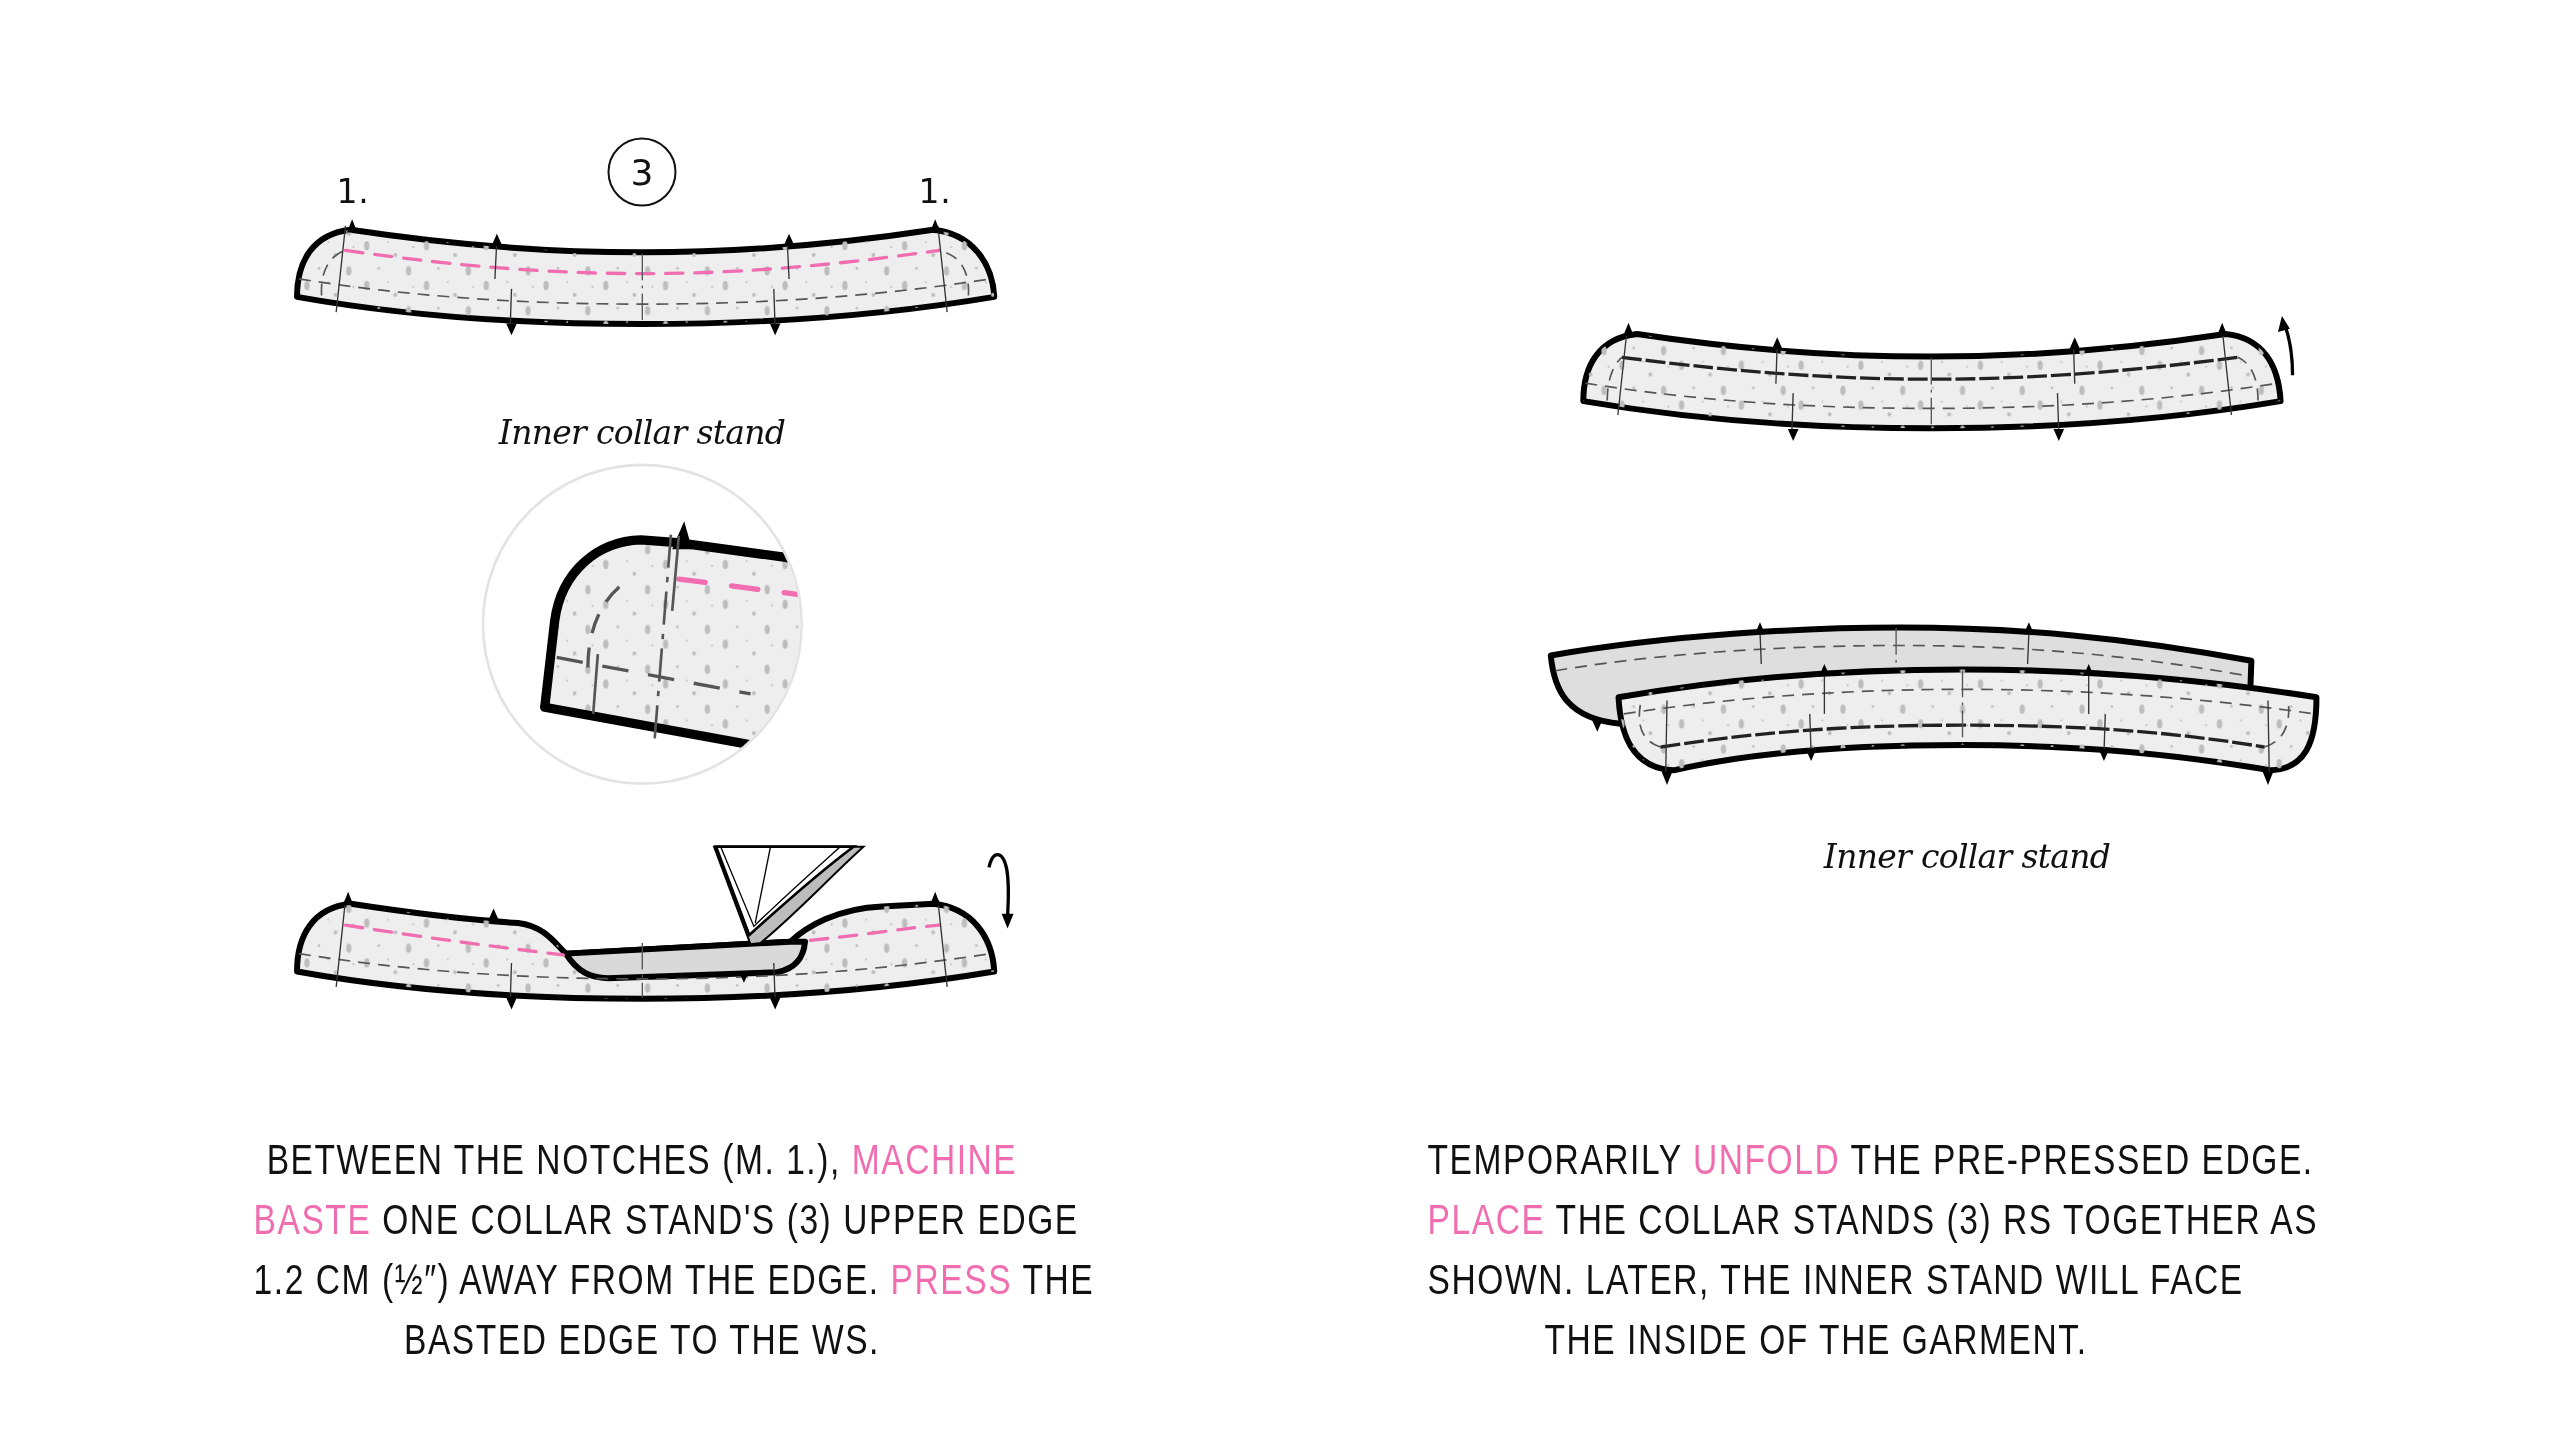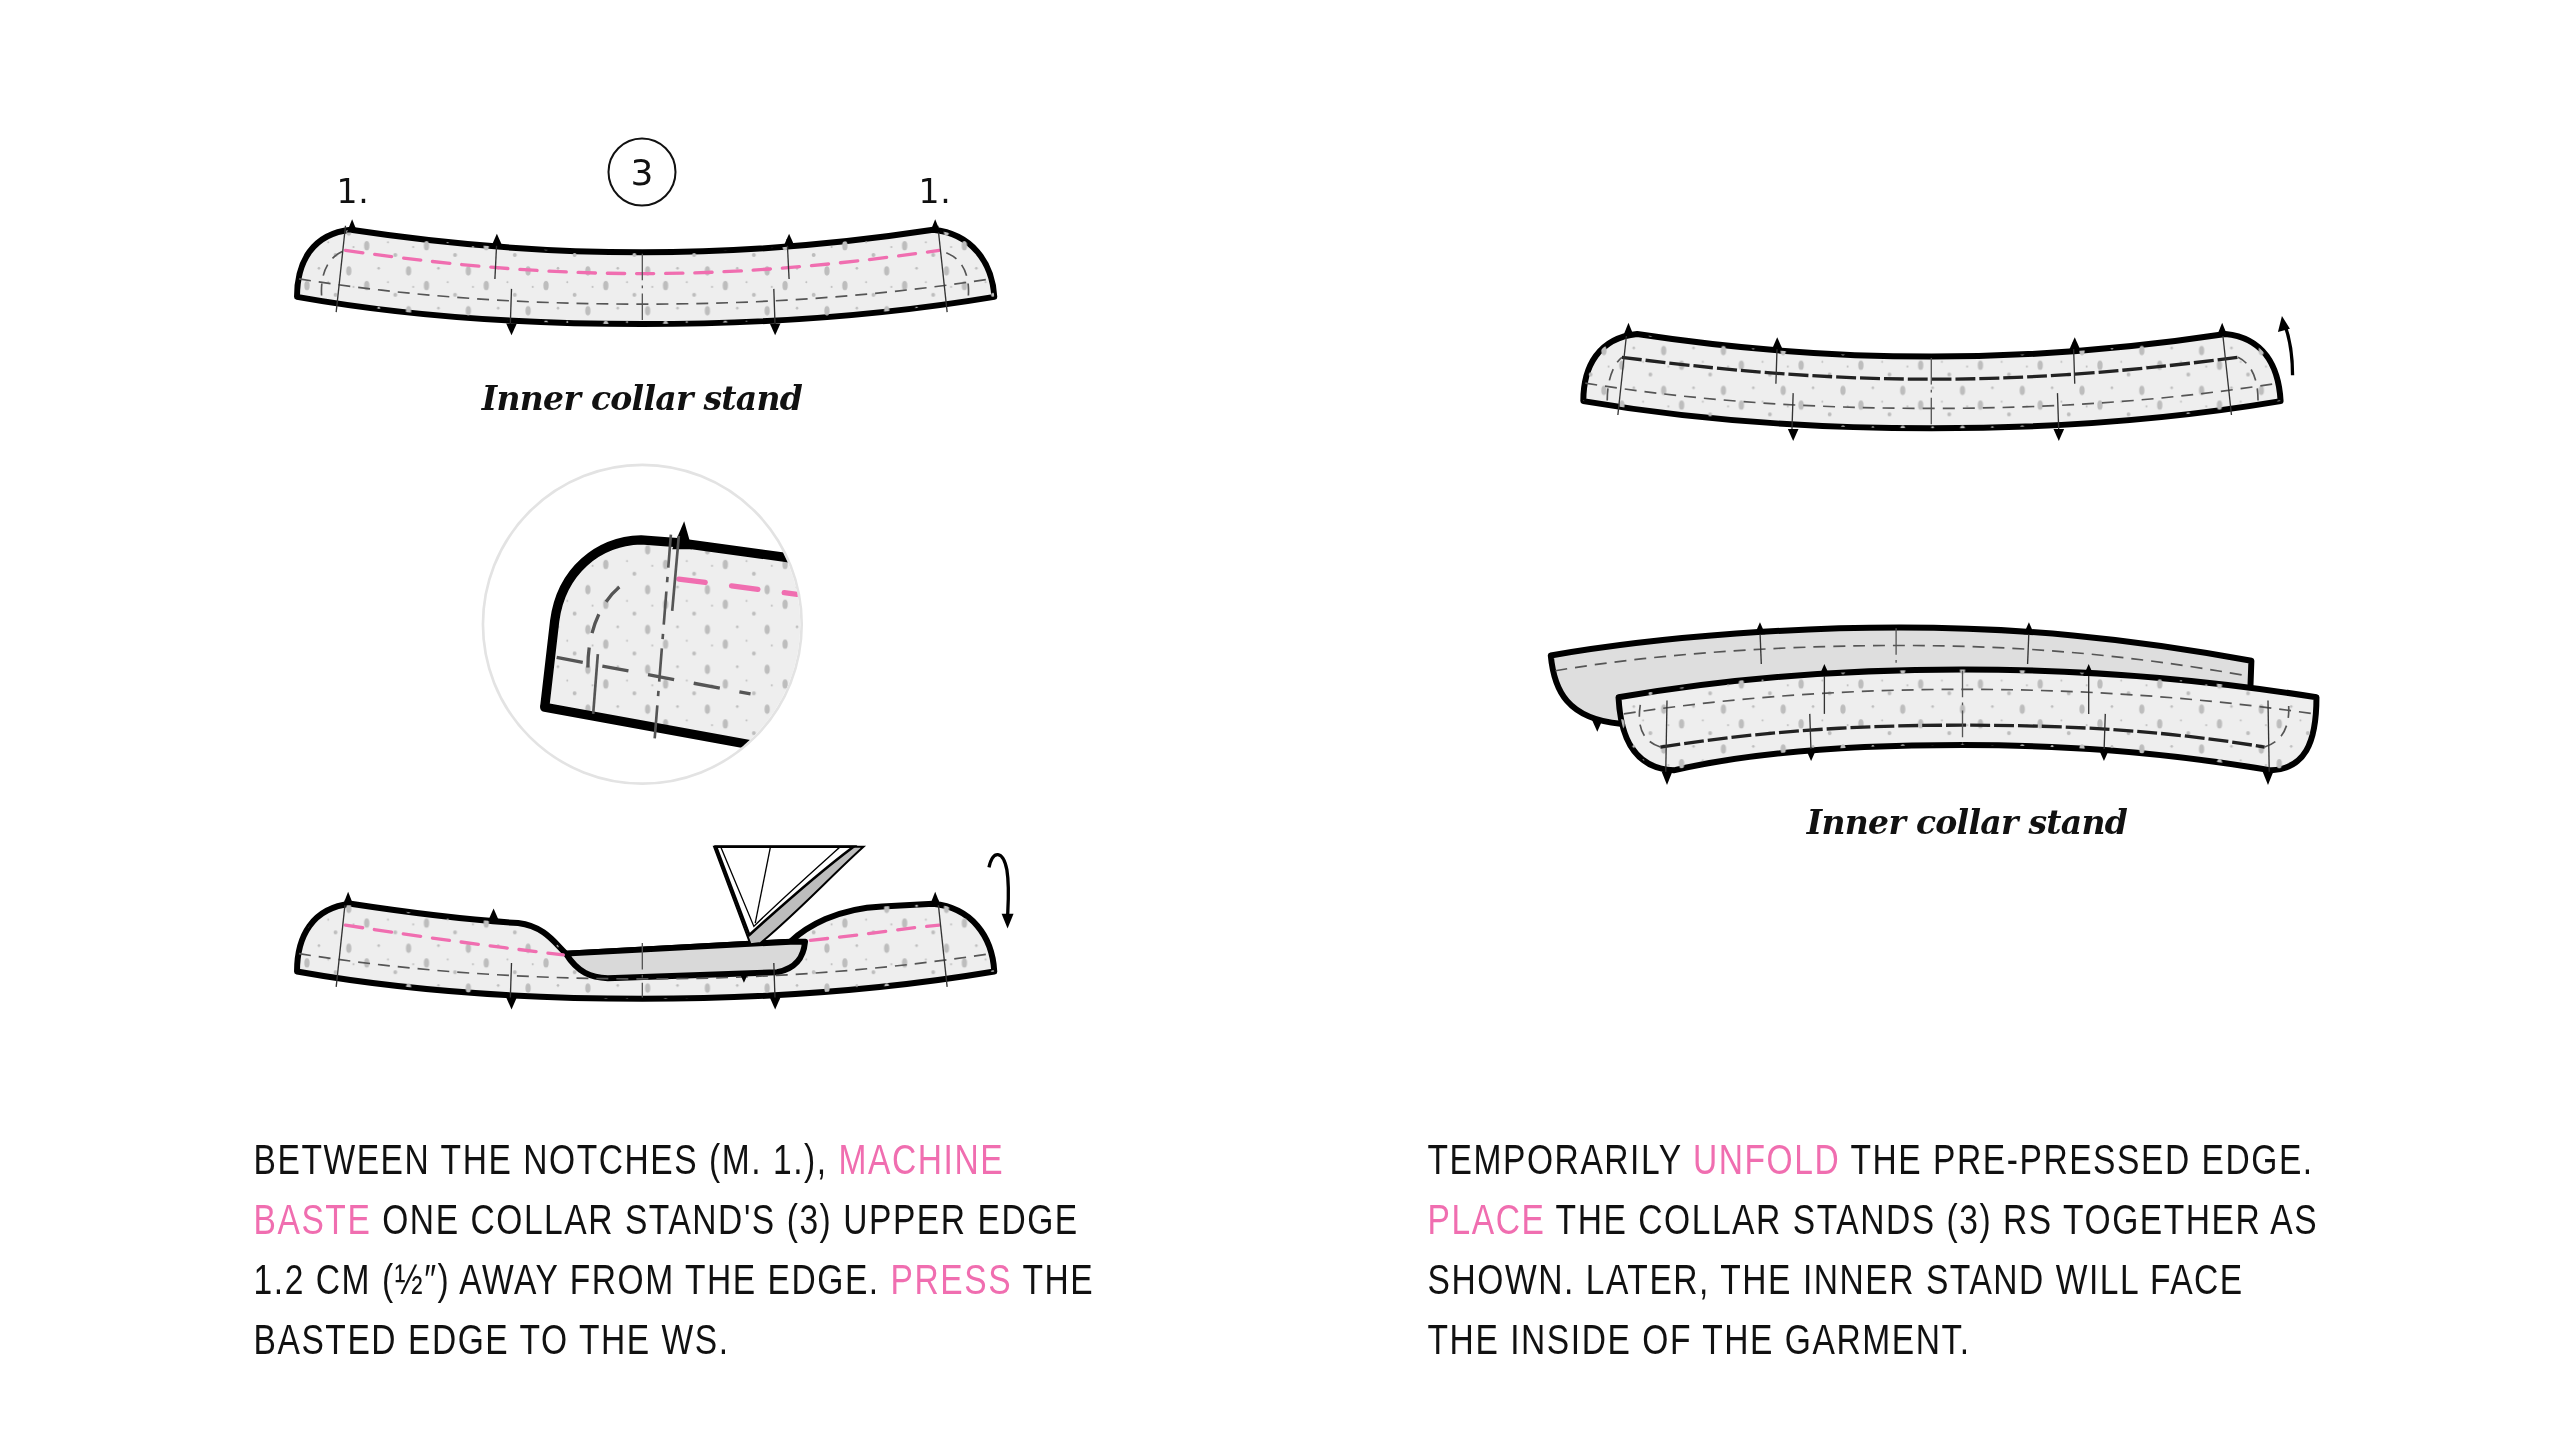--- a/index.html
+++ b/index.html
@@ -25,28 +25,29 @@
     position: absolute; font-family: "DejaVu Sans", sans-serif; font-size: 33px;
     color: #111; transform: translate(-50%, -50%); letter-spacing: 0.7px;
   }
   .piece-circle {
     position: absolute; width: 69px; height: 69px; border: 2.7px solid #111; border-radius: 50%;
     box-sizing: border-box; transform: translate(-50%, -50%);
     display: flex; align-items: center; justify-content: center;
     font-family: "DejaVu Sans", sans-serif; font-size: 36px; color: #111;
   }
   .caption {
-    position: absolute; font-family: "DejaVu Serif", serif; font-style: italic; font-weight: bold;
+    position: absolute; font-family: "DejaVu Serif", serif; font-style: italic; font-weight: normal;
     font-size: 33px; color: #111; transform: translate(-50%, -50%); white-space: nowrap;
     letter-spacing: -0.7px;
+    margin-top: 34px;
   }
   .instruction {
     position: absolute; width: 996px; transform: translateX(-50%);
     font-family: "Liberation Sans", sans-serif; font-size: 43px; line-height: 60px;
-    text-align: left; color: #111; text-transform: uppercase; letter-spacing: 2px;
+    text-align: center; color: #111; text-transform: uppercase; letter-spacing: 2px;
   }
   .instruction .line { display: block; white-space: nowrap; transform: scaleX(0.78); }
   .hl { color: #f06eb0; }
 </style>
 </head>
 <body>
 
 <div class="stage">
 
 <svg class="art" width="2563" height="1453" viewBox="0 0 3859 2188">

